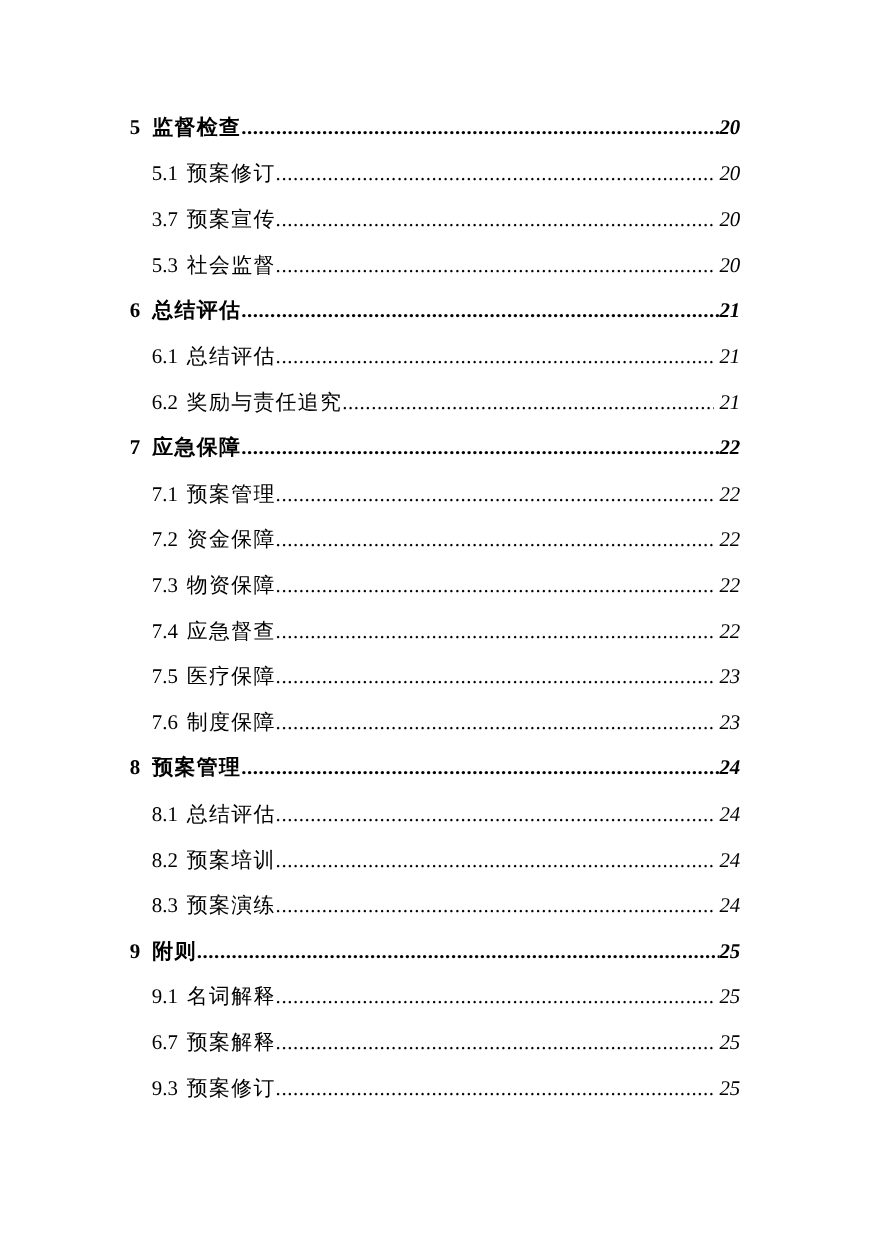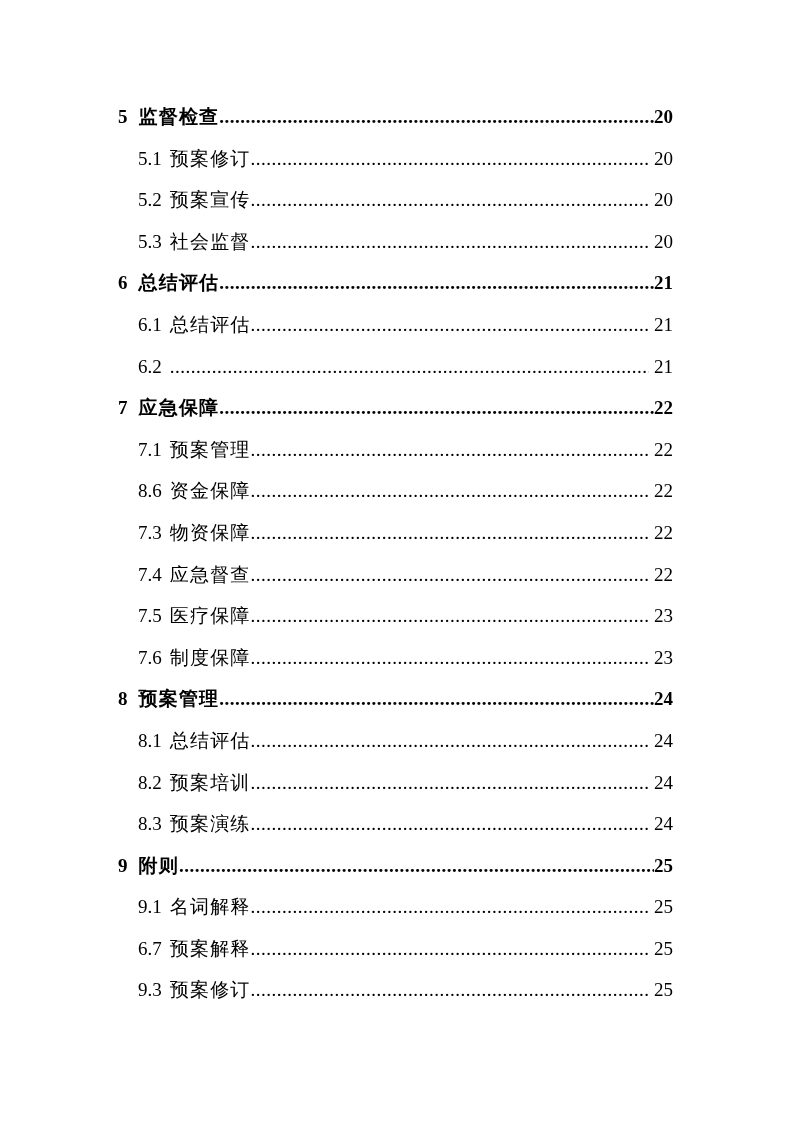--- a/index.html
+++ b/index.html
@@ -55,41 +55,42 @@
     flex: 1 1 auto;
     overflow: hidden;
     letter-spacing: 0.5px;
     min-width: 10px;
   }
   .toc-row.level-2 .toc-page {
     padding-left: 5px;
   }
   .toc-page {
     text-align: right;
+    font-style: italic;
   }
 </style>
 </head>
 <body>
 
 <div class="page">
   <div class="toc">
       <div class="toc-row level-1">
     <span class="toc-num">5</span>
     <span class="toc-title">监督检查</span>
     <span class="toc-leader">....................................................................................................................................................................................................................................................................</span>
     <span class="toc-page">20</span>
   </div>
       <div class="toc-row level-2">
     <span class="toc-num">5.1</span>
     <span class="toc-title">预案修订</span>
     <span class="toc-leader">....................................................................................................................................................................................................................................................................</span>
     <span class="toc-page">20</span>
   </div>
       <div class="toc-row level-2">
-    <span class="toc-num">5.2</span>
+    <span class="toc-num">3.7</span>
     <span class="toc-title">预案宣传</span>
     <span class="toc-leader">....................................................................................................................................................................................................................................................................</span>
     <span class="toc-page">20</span>
   </div>
       <div class="toc-row level-2">
     <span class="toc-num">5.3</span>
     <span class="toc-title">社会监督</span>
     <span class="toc-leader">....................................................................................................................................................................................................................................................................</span>
     <span class="toc-page">20</span>
   </div>
@@ -100,37 +101,38 @@
     <span class="toc-page">21</span>
   </div>
       <div class="toc-row level-2">
     <span class="toc-num">6.1</span>
     <span class="toc-title">总结评估</span>
     <span class="toc-leader">....................................................................................................................................................................................................................................................................</span>
     <span class="toc-page">21</span>
   </div>
       <div class="toc-row level-2">
     <span class="toc-num">6.2</span>
+    <span class="toc-title">奖励与责任追究</span>
     <span class="toc-leader">....................................................................................................................................................................................................................................................................</span>
     <span class="toc-page">21</span>
   </div>
       <div class="toc-row level-1">
     <span class="toc-num">7</span>
     <span class="toc-title">应急保障</span>
     <span class="toc-leader">....................................................................................................................................................................................................................................................................</span>
     <span class="toc-page">22</span>
   </div>
       <div class="toc-row level-2">
     <span class="toc-num">7.1</span>
     <span class="toc-title">预案管理</span>
     <span class="toc-leader">....................................................................................................................................................................................................................................................................</span>
     <span class="toc-page">22</span>
   </div>
       <div class="toc-row level-2">
-    <span class="toc-num">8.6</span>
+    <span class="toc-num">7.2</span>
     <span class="toc-title">资金保障</span>
     <span class="toc-leader">....................................................................................................................................................................................................................................................................</span>
     <span class="toc-page">22</span>
   </div>
       <div class="toc-row level-2">
     <span class="toc-num">7.3</span>
     <span class="toc-title">物资保障</span>
     <span class="toc-leader">....................................................................................................................................................................................................................................................................</span>
     <span class="toc-page">22</span>
   </div>

